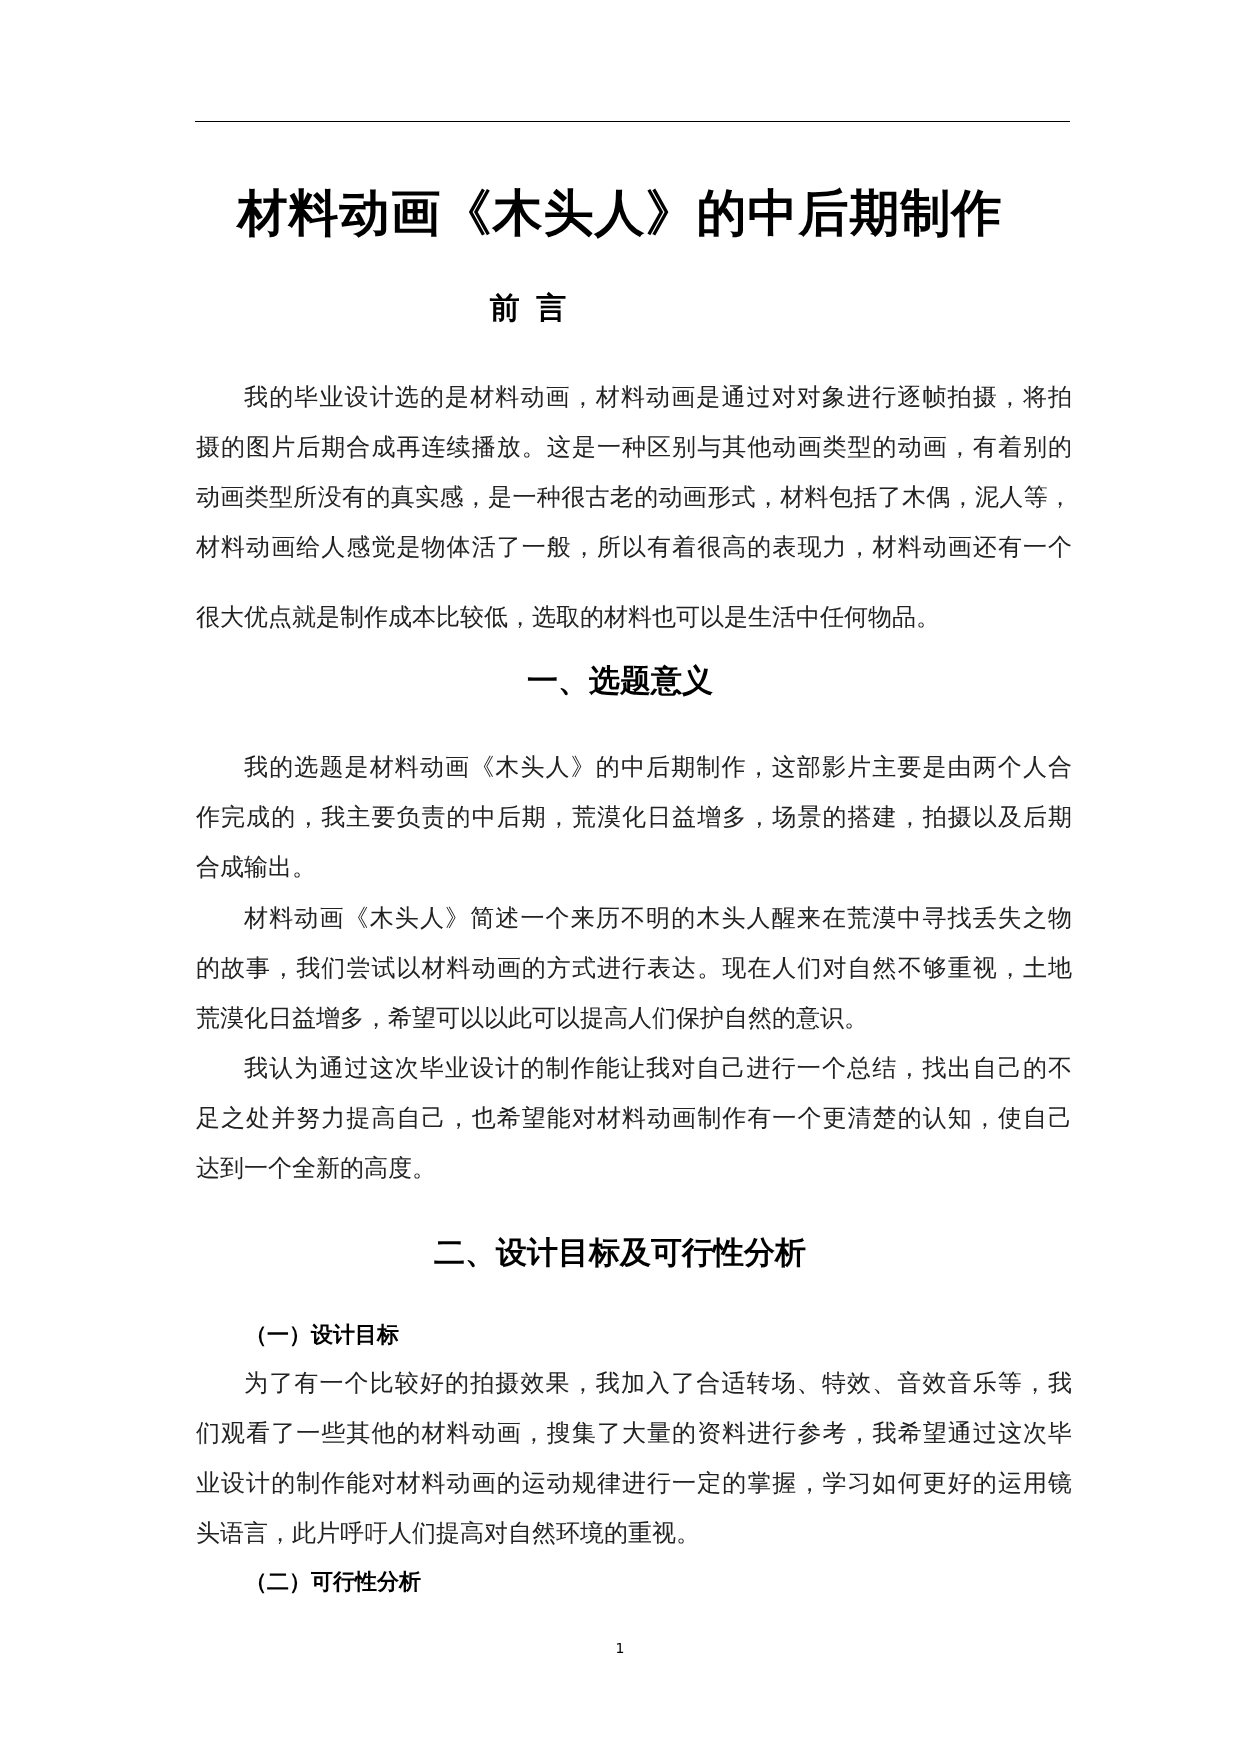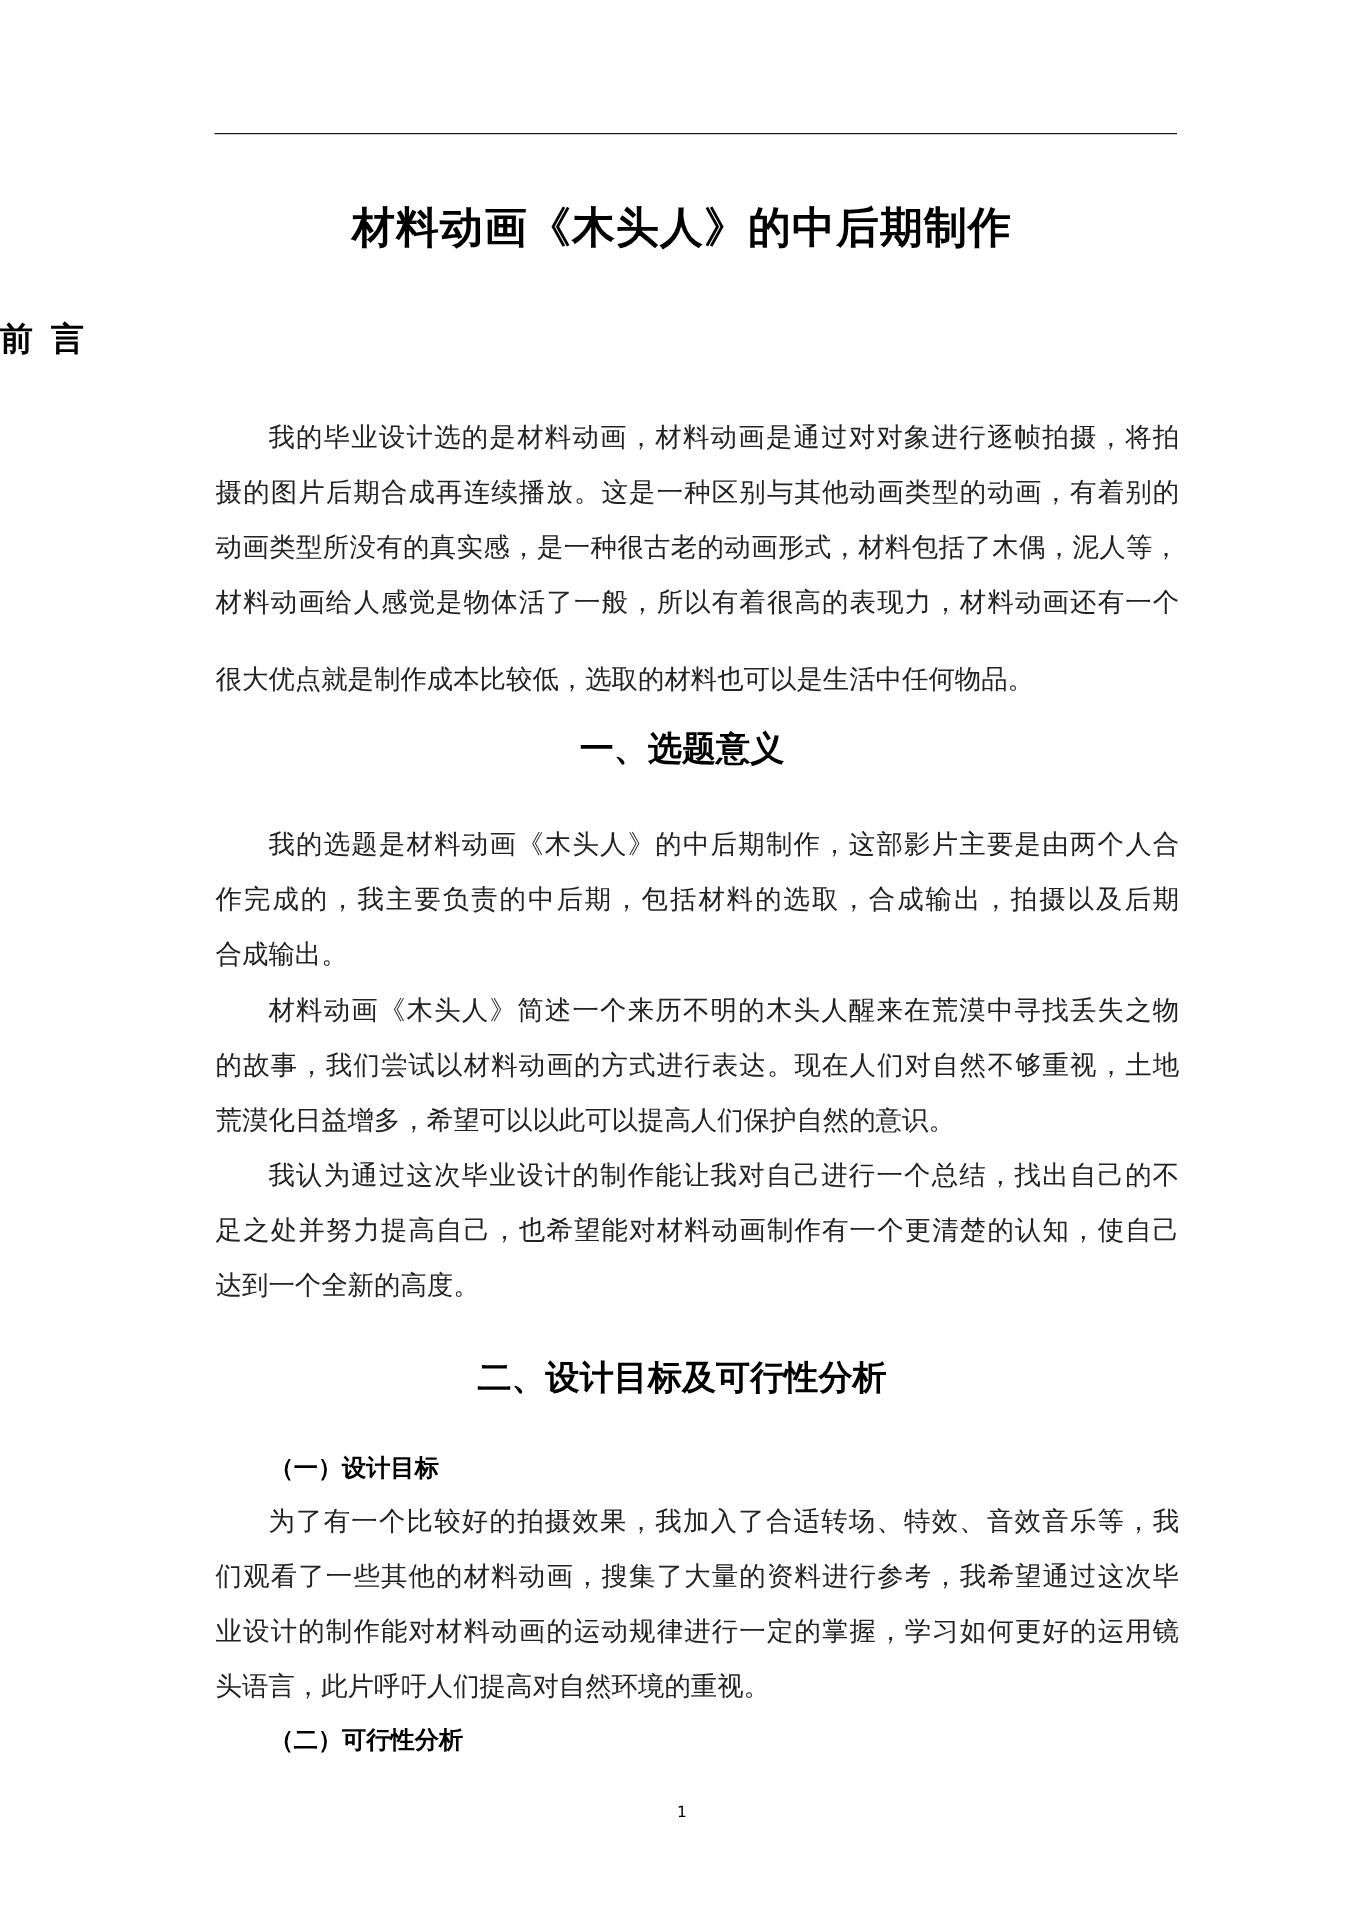--- a/index.html
+++ b/index.html
@@ -2,22 +2,22 @@
 <html><head>
   <meta charset="utf-8">
   <style>
     html, body { margin: 0; padding: 0; background: #ffffff; }
     body { width: 1240px; height: 1754px; position: relative; overflow: hidden;
            font-family: "DejaVu Serif", "Liberation Serif", serif; color: #111; }
     .rule { position: absolute; left: 195px; top: 121px; width: 875px; height: 0;
             border-top: 1.5px solid #000; }
     .title { position: absolute; left: 0; top: 180px; width: 1240px; text-align: center;
              font-family: "DejaVu Sans", "Liberation Sans", sans-serif; font-weight: bold;
-             font-size: 39px; letter-spacing: 1px; color: #000; }
-    .h-preface { position: absolute; left: 0; top: 288px; width: 1056px; 
+             font-size: 50px; letter-spacing: 1px; color: #000; }
+    .h-preface { position: absolute; left: 0; top: 288px; width: 1056px; text-align: center;
                  font-family: "DejaVu Sans", "Liberation Sans", sans-serif; font-weight: bold;
                  font-size: 30px; color: #000; word-spacing: 6px; }
     .h1 { position: absolute; left: 0; width: 1240px; text-align: center;
           font-family: "DejaVu Sans", "Liberation Sans", sans-serif; font-weight: bold;
           font-size: 31px; color: #000; }
     .h2 { position: absolute; left: 245px;
           font-family: Liberation Sans, sans-serif; font-weight: bold;
           font-size: 22px; color: #000; }
     .line { position: absolute; left: 196px; width: 876px; font-size: 24px; line-height: 30px;
             white-space: nowrap; text-align: justify; text-align-last: justify; color: #222; }
@@ -42,21 +42,21 @@
     <div class="line" style="top:432px">摄的图片后期合成再连续播放。这是一种区别与其他动画类型的动画，有着别的</div>
     <div class="line" style="top:482px">动画类型所没有的真实感，是一种很古老的动画形式，材料包括了木偶，泥人等，</div>
     <div class="line" style="top:532px">材料动画给人感觉是物体活了一般，所以有着很高的表现力，材料动画还有一个</div>
     <div class="line last" style="top:602px">很大优点就是制作成本比较低，选取的材料也可以是生活中任何物品。</div>
   </div>
 
   <div class="h1" style="top:660px">一、选题意义</div>
 
   <div>
     <div class="line first" style="top:752px">我的选题是材料动画《木头人》的中后期制作，这部影片主要是由两个人合</div>
-    <div class="line" style="top:802px">作完成的，我主要负责的中后期，包括材料的选取，合成输出，拍摄以及后期</div>
+    <div class="line" style="top:802px">作完成的，我主要负责的中后期，荒漠化日益增多，场景的搭建，拍摄以及后期</div>
     <div class="line last" style="top:852px">合成输出。</div>
   </div>
 
   <div>
     <div class="line first" style="top:903px">材料动画《木头人》简述一个来历不明的木头人醒来在荒漠中寻找丢失之物</div>
     <div class="line" style="top:953px">的故事，我们尝试以材料动画的方式进行表达。现在人们对自然不够重视，土地</div>
     <div class="line last" style="top:1003px">荒漠化日益增多，希望可以以此可以提高人们保护自然的意识。</div>
   </div>
 
   <div>

